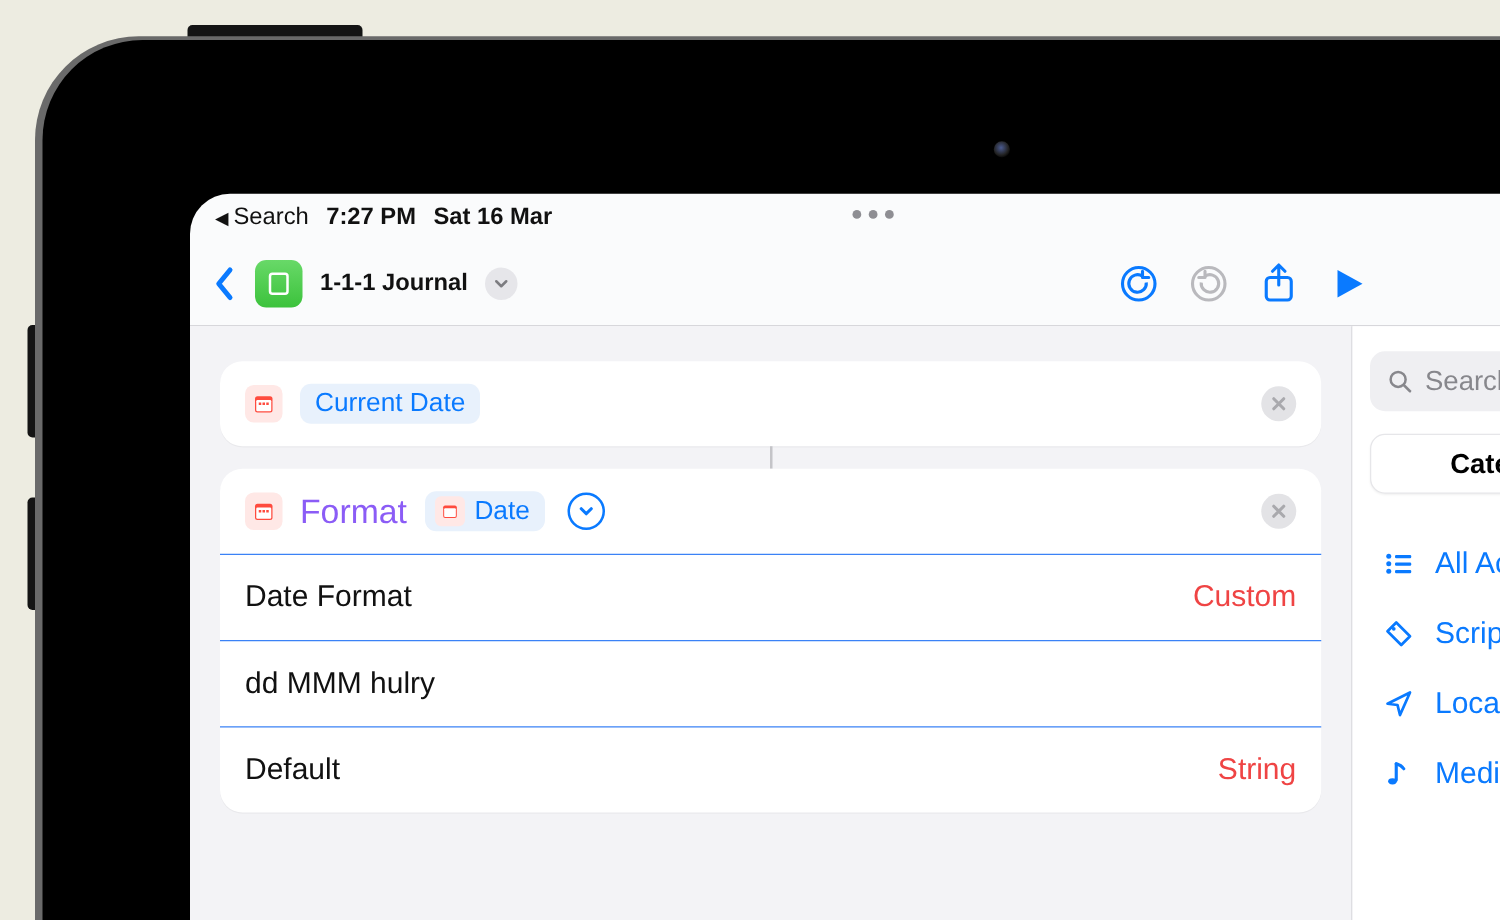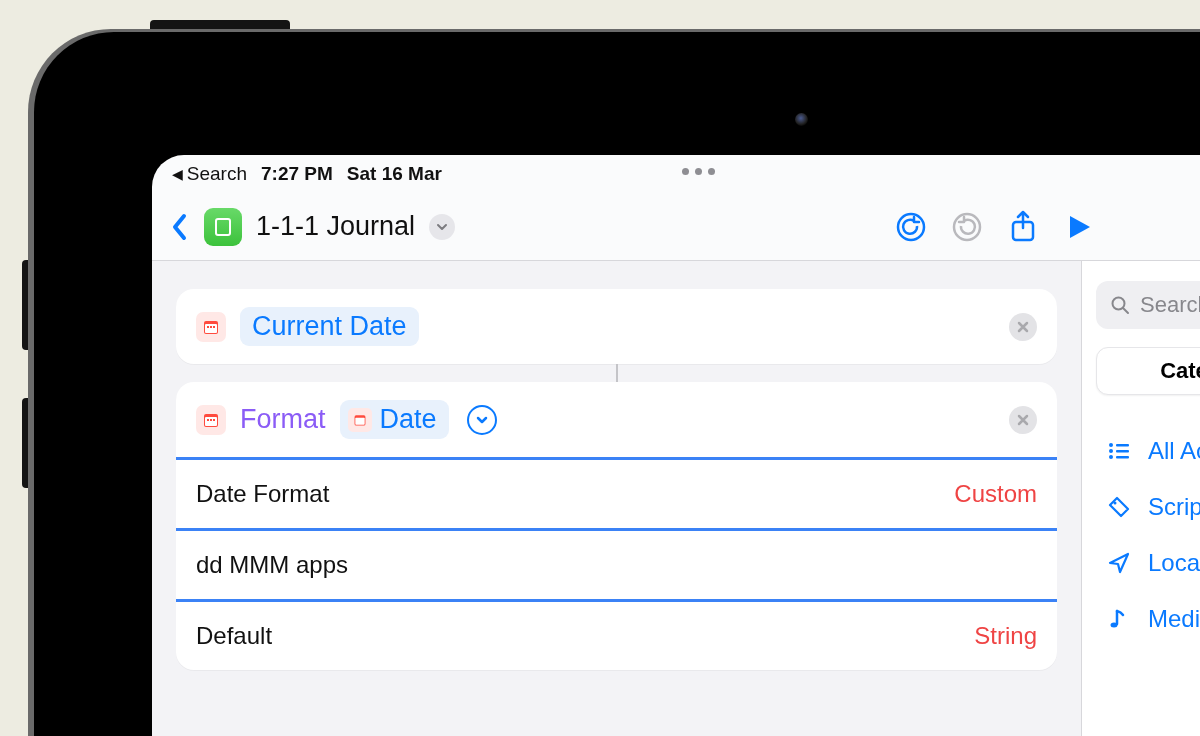--- a/index.html
+++ b/index.html
@@ -121,22 +121,22 @@
     display: flex;
     align-items: center;
   }
   .app-icon {
     width: 38px; height: 38px; border-radius: 9px;
     background: linear-gradient(#68d968,#3cc23c);
     display: flex; align-items: center; justify-content: center;
     color: #fff;
   }
   .title {
-    font-size: 27px;
-    font-weight: 400;
+    font-size: 19px;
+    font-weight: 700;
     color: #111;
   }
   .title-chev {
     width: 26px; height: 26px; border-radius: 50%; background: #e6e6ea;
     display: flex; align-items: center; justify-content: center;
   }
   .tool-spacer { flex: 1; }
   .tool-btn {
     width: 42px; height: 42px;
     display: flex; align-items: center; justify-content: center;
@@ -181,21 +181,21 @@
   }
   .action-icon {
     width: 30px; height: 30px; border-radius: 7px;
     background: #ffe8e6;
     display: flex; align-items: center; justify-content: center;
   }
   .action-icon.small { width: 24px; height: 24px; border-radius: 5px; }
   .token {
     background: #e8f1fc;
     color: #0a7aff;
-    font-size: 27px;
+    font-size: 21px;
     font-weight: 500;
     padding: 4px 12px;
     border-radius: 9px;
     display: inline-flex;
     align-items: center;
     gap: 8px;
   }
   .token.with-icon { padding-left: 8px; align-items: center; }
   .action-label {
     font-size: 27px;
@@ -210,21 +210,21 @@
   .expand-btn {
     width: 30px; height: 30px; border: 2.5px solid #0a7aff; border-radius: 50%;
     display: flex; align-items: center; justify-content: center; color: #0a7aff;
     margin-left: 4px;
   }
 
   .card-row {
     display: flex;
     align-items: center;
     padding: 20px 20px;
-    border-top: 3px solid #3b82f6;
+    border-top: 1px solid #3b82f6;
     font-size: 24px;
   }
   .row-label { color: #111; flex: 0 0 auto; margin-right: 16px;}
   .row-value { color: #ef4444; margin-left: auto; }
   .row-input { color: #111; }
 
   
   .search-box {
     margin: 0 14px;
     background: #efeff2;
@@ -383,21 +383,21 @@
                   <path d="M2 2 L10 10 M10 2 L2 10" stroke="currentColor" stroke-width="2.5" stroke-linecap="round"></path>
                 </svg>
             </div>
           </div>
 
           <div class="card-row">
             <span class="row-label">Date Format</span>
             <span class="row-value">Custom</span>
           </div>
           <div class="card-row">
-            <span class="row-input">dd MMM apps</span>
+            <span class="row-input">dd MMM hulry</span>
           </div>
           <div class="card-row">
             <span class="row-label">Default</span>
             <span class="row-value">String</span>
           </div>
         </div>
 
       </div>
 
       <div class="sidebar">

